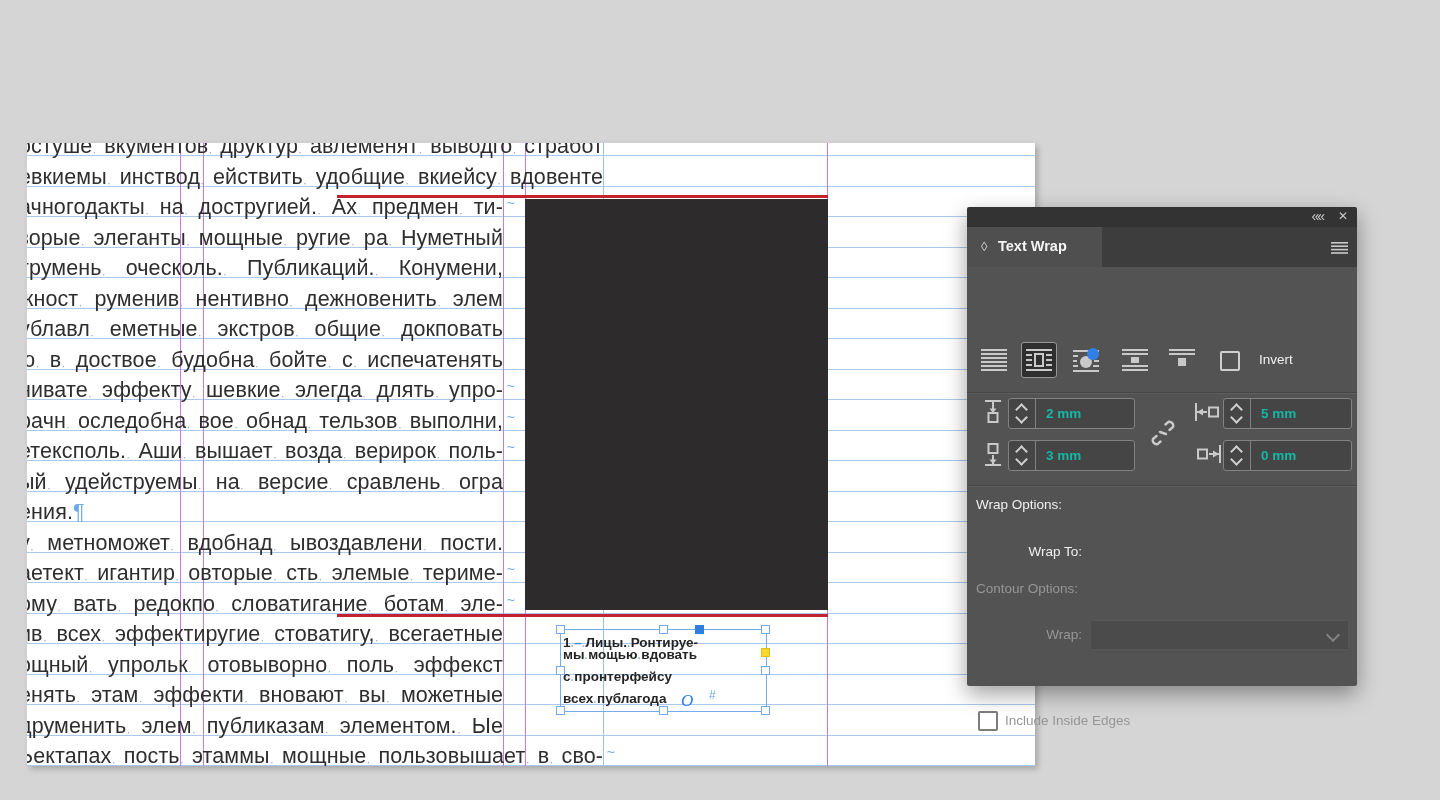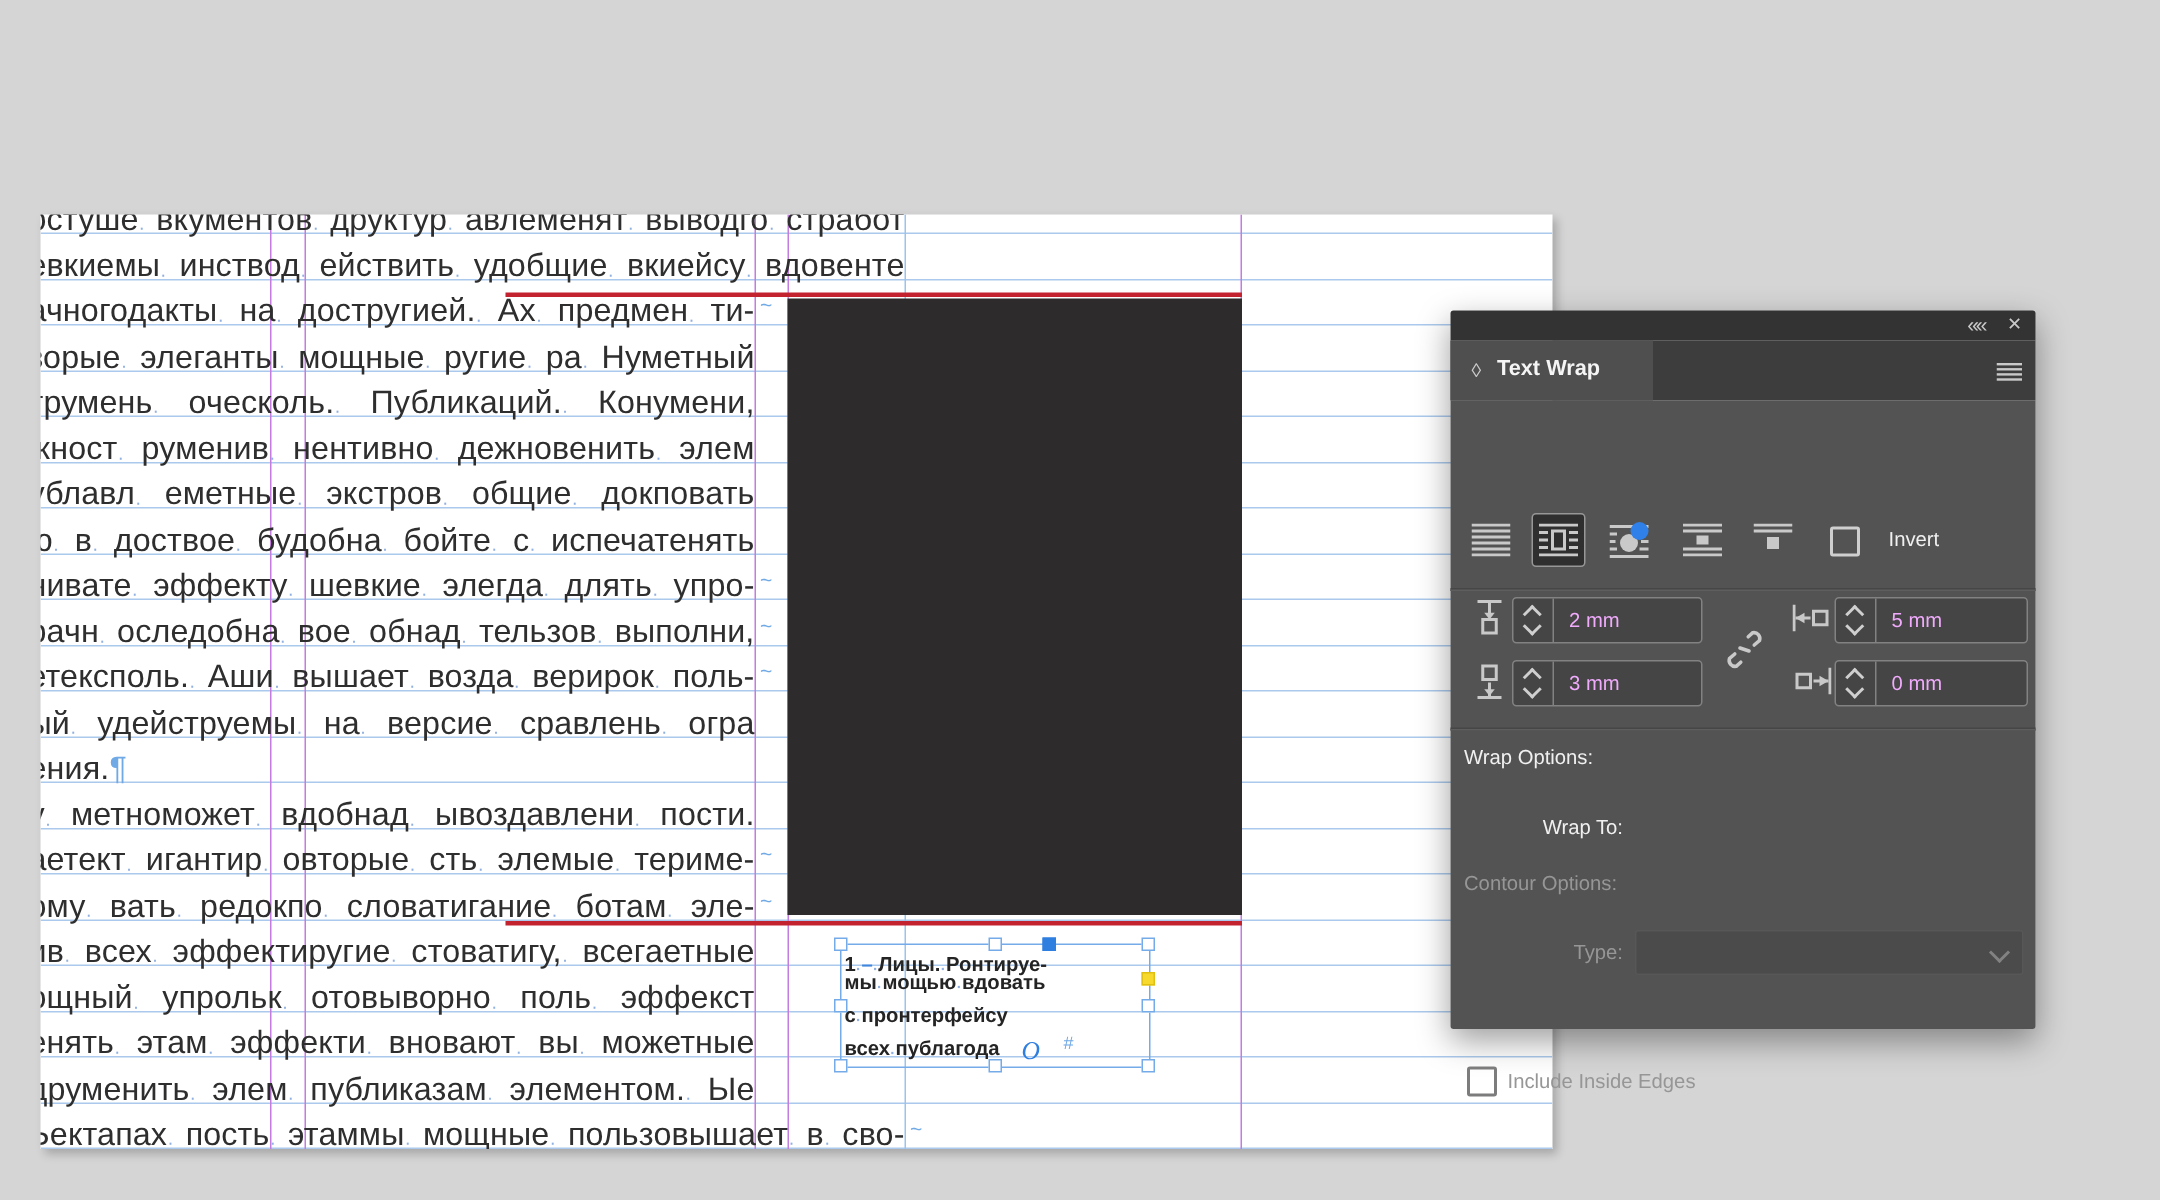--- a/index.html
+++ b/index.html
@@ -65,21 +65,21 @@
   .checkbox{position:absolute;width:16px;height:16px;border:2px solid #cfcfcf;border-radius:2px;background:transparent;}
   .checkbox.disabled{border-color:#7c7c7c;}
   #invert-label{position:absolute;left:292px;top:85px;}
 
   .field{position:absolute;height:29px;background:#454545;border:1px solid #828282;border-radius:3px;
          display:flex;align-items:stretch;}
   .field .spin{width:26px;border-right:1px solid #828282;position:relative;}
   .chev{position:absolute;left:8px;width:7px;height:7px;border-left:2px solid #cfcfcf;border-top:2px solid #cfcfcf;}
   .chev.up{top:6px;transform:rotate(45deg);}
   .chev.dn{bottom:6px;transform:rotate(-135deg);}
-  .field .val{flex:1;display:flex;align-items:center;padding-left:10px;color:#f0abfc;}
+  .field .val{flex:1;display:flex;align-items:center;padding-left:10px;color:#14b8a6;font-weight:bold;}
   .off-icon{position:absolute;}
 
   .plabel{position:absolute;color:#f0f0f0;}
   .plabel.dim{color:#969696;}
   .dd{position:absolute;left:123px;width:259px;height:30px;background:#404040;border:1px solid #5f5f5f;
       border-radius:2px;display:flex;align-items:center;padding:0 10px;box-sizing:border-box;color:#f0f0f0;}
   .dd .ddchev{position:absolute;right:10px;top:9px;width:8px;height:8px;border-left:2px solid #cfcfcf;
               border-top:2px solid #cfcfcf;transform:rotate(-135deg);}
   .dd.disabled{background:#4b4b4b;border-color:#575757;}
   .dd.disabled .ddchev{border-color:#828282;}
@@ -333,21 +333,21 @@
       </span>
 
       <div class="sep" style="top:218px"></div>
 
       <div class="plabel" style="left:9px;top:230px">Wrap Options:</div>
 
       <div class="plabel" style="left:0;top:277px;width:115px;text-align:right">Wrap To:</div>
 
       <div class="plabel dim" style="left:9px;top:314px">Contour Options:</div>
 
-      <div class="plabel dim" style="left:0;top:360px;width:115px;text-align:right">Type:</div>
+      <div class="plabel dim" style="left:0;top:360px;width:115px;text-align:right">Wrap:</div>
       <div class="dd disabled" style="top:353px">
         <span></span>
         <i class="ddchev"></i>
       </div>
 
       <span class="checkbox disabled" style="left:11px;top:444px"></span>
       <div class="plabel dim" style="left:38px;top:446px">Include Inside Edges</div>
     </div>
   </div>
 </div>

